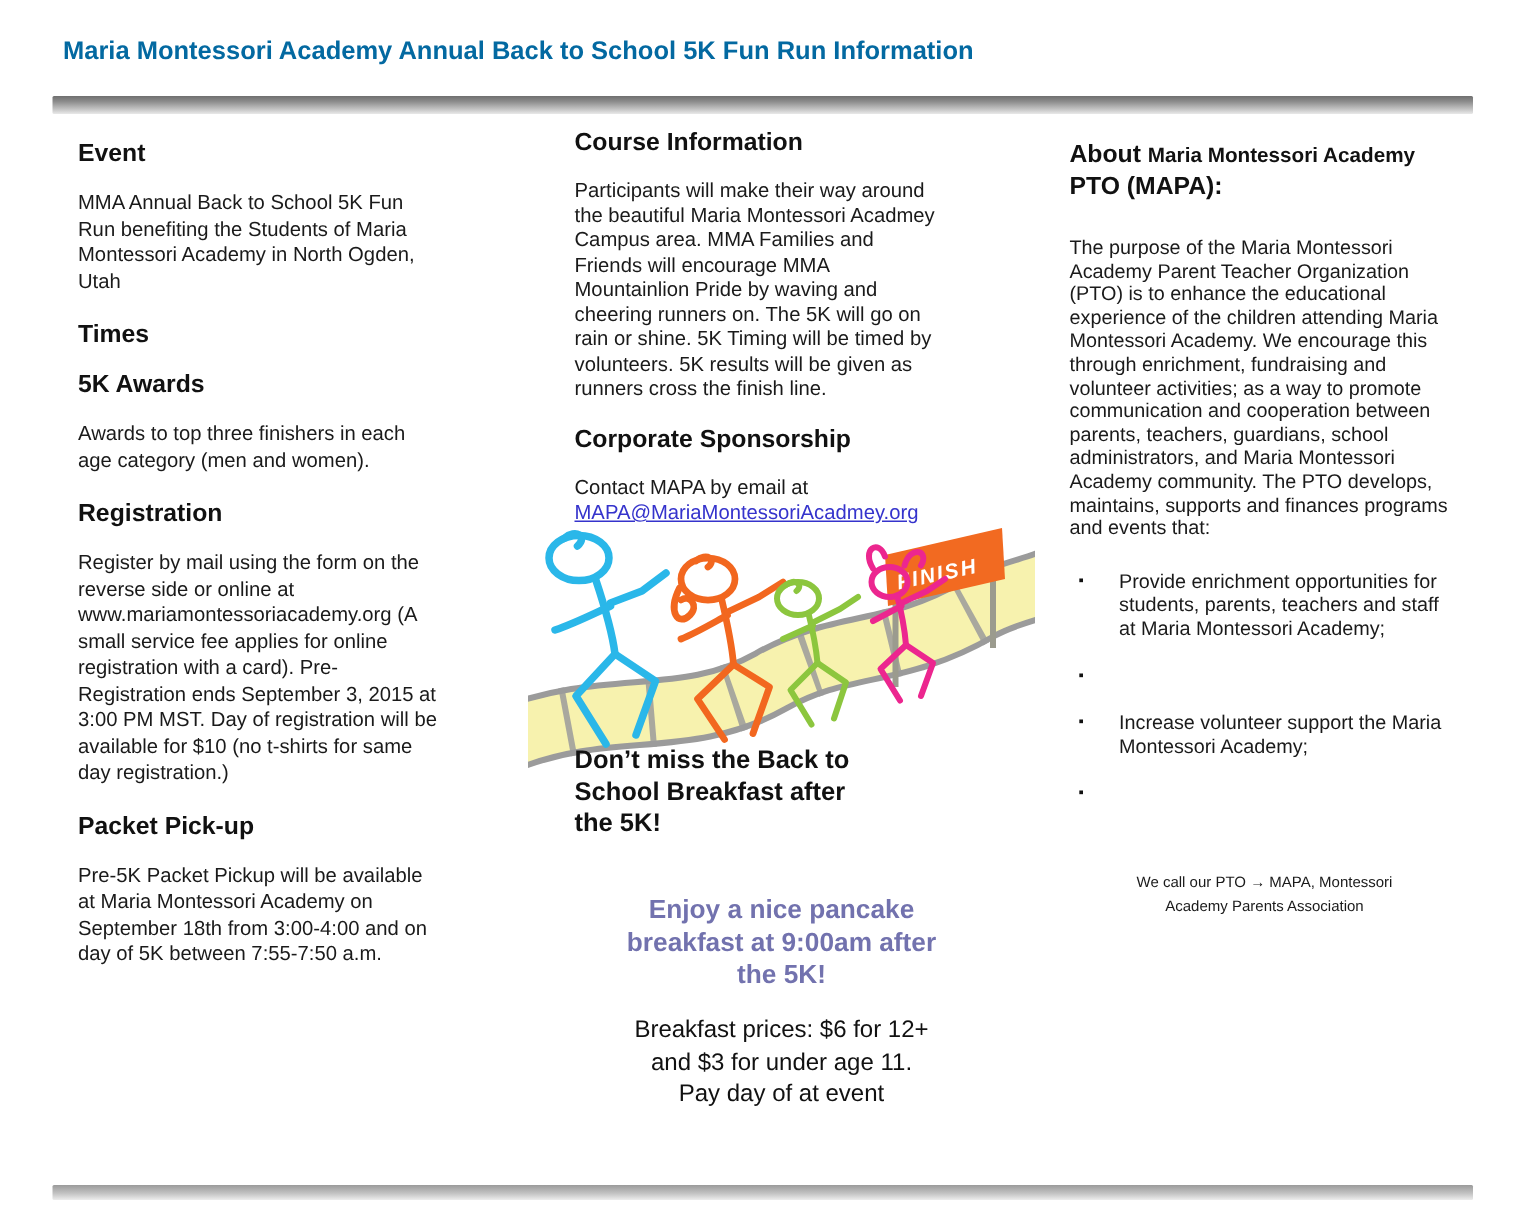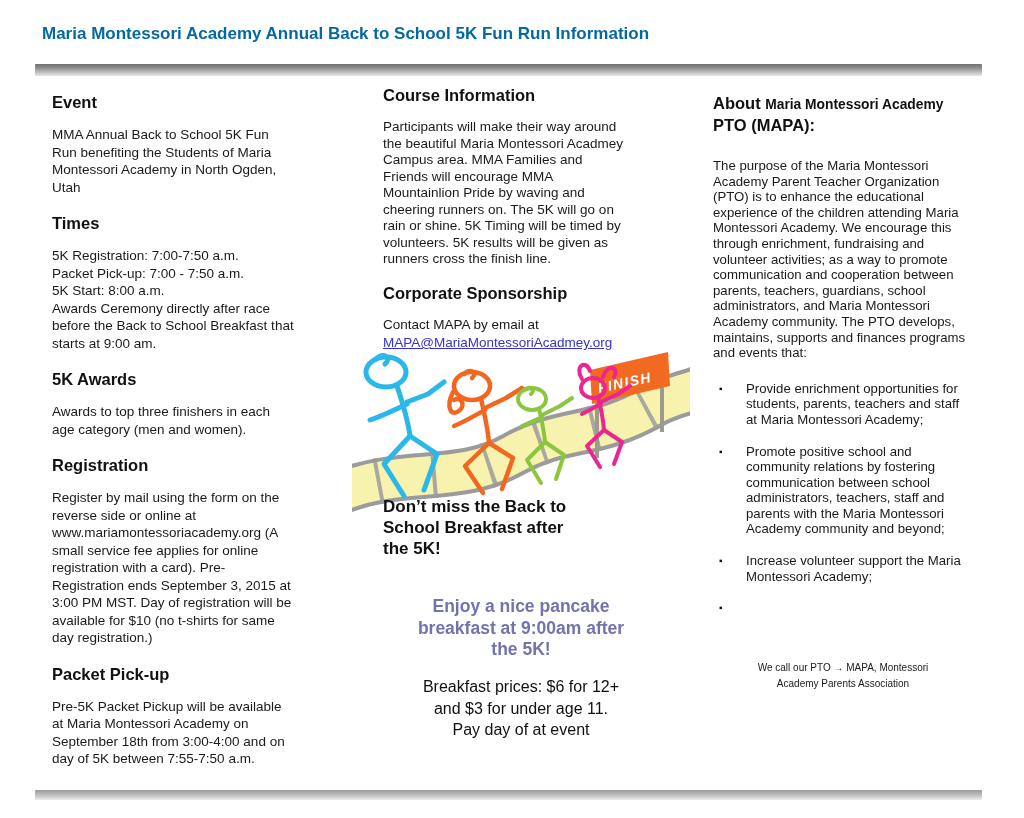--- a/index.html
+++ b/index.html
@@ -73,24 +73,20 @@
 <div class="page-title">Maria Montessori Academy Annual Back to School 5K Fun Run Information</div>
 
 <div class="rule rule-top"></div>
 <div class="rule rule-bottom"></div>
 
 <div class="col col-left">
   <div class="section-heading">Event</div>
   <div class="body-text">MMA Annual Back to School 5K Fun Run benefiting the Students of Maria Montessori Academy in North Ogden, Utah</div>
 
   <div class="section-heading">Times</div>
-  <div class="body-text">5K Registration: 7:00-7:50 a.m.
-Packet Pick-up: 7:00 - 7:50 a.m.
-5K Start: 8:00 a.m.
-Awards Ceremony directly after race before the Back to School Breakfast that starts at 9:00 am.</div>
 
   <div class="section-heading">5K Awards</div>
   <div class="body-text">Awards to top three finishers in each age category (men and women).</div>
 
   <div class="section-heading">Registration</div>
   <div class="body-text">Register by mail using the form on the reverse side or online at www.mariamontessoriacademy.org (A small service fee applies for online registration with a card). Pre-Registration ends September 3, 2015 at 3:00 PM MST. Day of registration will be available for $10 (no t-shirts for same day registration.)</div>
 
   <div class="section-heading">Packet Pick-up</div>
   <div class="body-text">Pre-5K Packet Pickup will be available at Maria Montessori Academy on September 18th from 3:00-4:00 and on day of 5K between 7:55-7:50 a.m.</div>
 </div>
@@ -179,21 +175,20 @@
   </div>
   <div class="body-text" style="margin-bottom:0;">The purpose of the Maria Montessori Academy Parent Teacher Organization (PTO) is to enhance the educational experience of the children attending Maria Montessori Academy. We encourage this through enrichment, fundraising and volunteer activities; as a way to promote communication and cooperation between parents, teachers, guardians, school administrators, and Maria Montessori Academy community. The PTO develops, maintains, supports and finances programs and events that:</div>
 
   <div class="bullet-list">
     <div class="bullet-item">
       <span class="bullet-marker">▪</span>
       <span class="bullet-text">Provide enrichment opportunities for students, parents, teachers and staff at Maria Montessori Academy;</span>
     </div>
     <div class="bullet-item">
       <span class="bullet-marker">▪</span>
-      <span class="bullet-text">Promote positive school and community relations by fostering communication between school administrators, teachers, staff and parents with the Maria Montessori Academy community and beyond;</span>
     </div>
     <div class="bullet-item">
       <span class="bullet-marker">▪</span>
       <span class="bullet-text">Increase volunteer support the Maria Montessori Academy;</span>
     </div>
     <div class="bullet-item">
       <span class="bullet-marker">▪</span>
     </div>
   </div>
 

